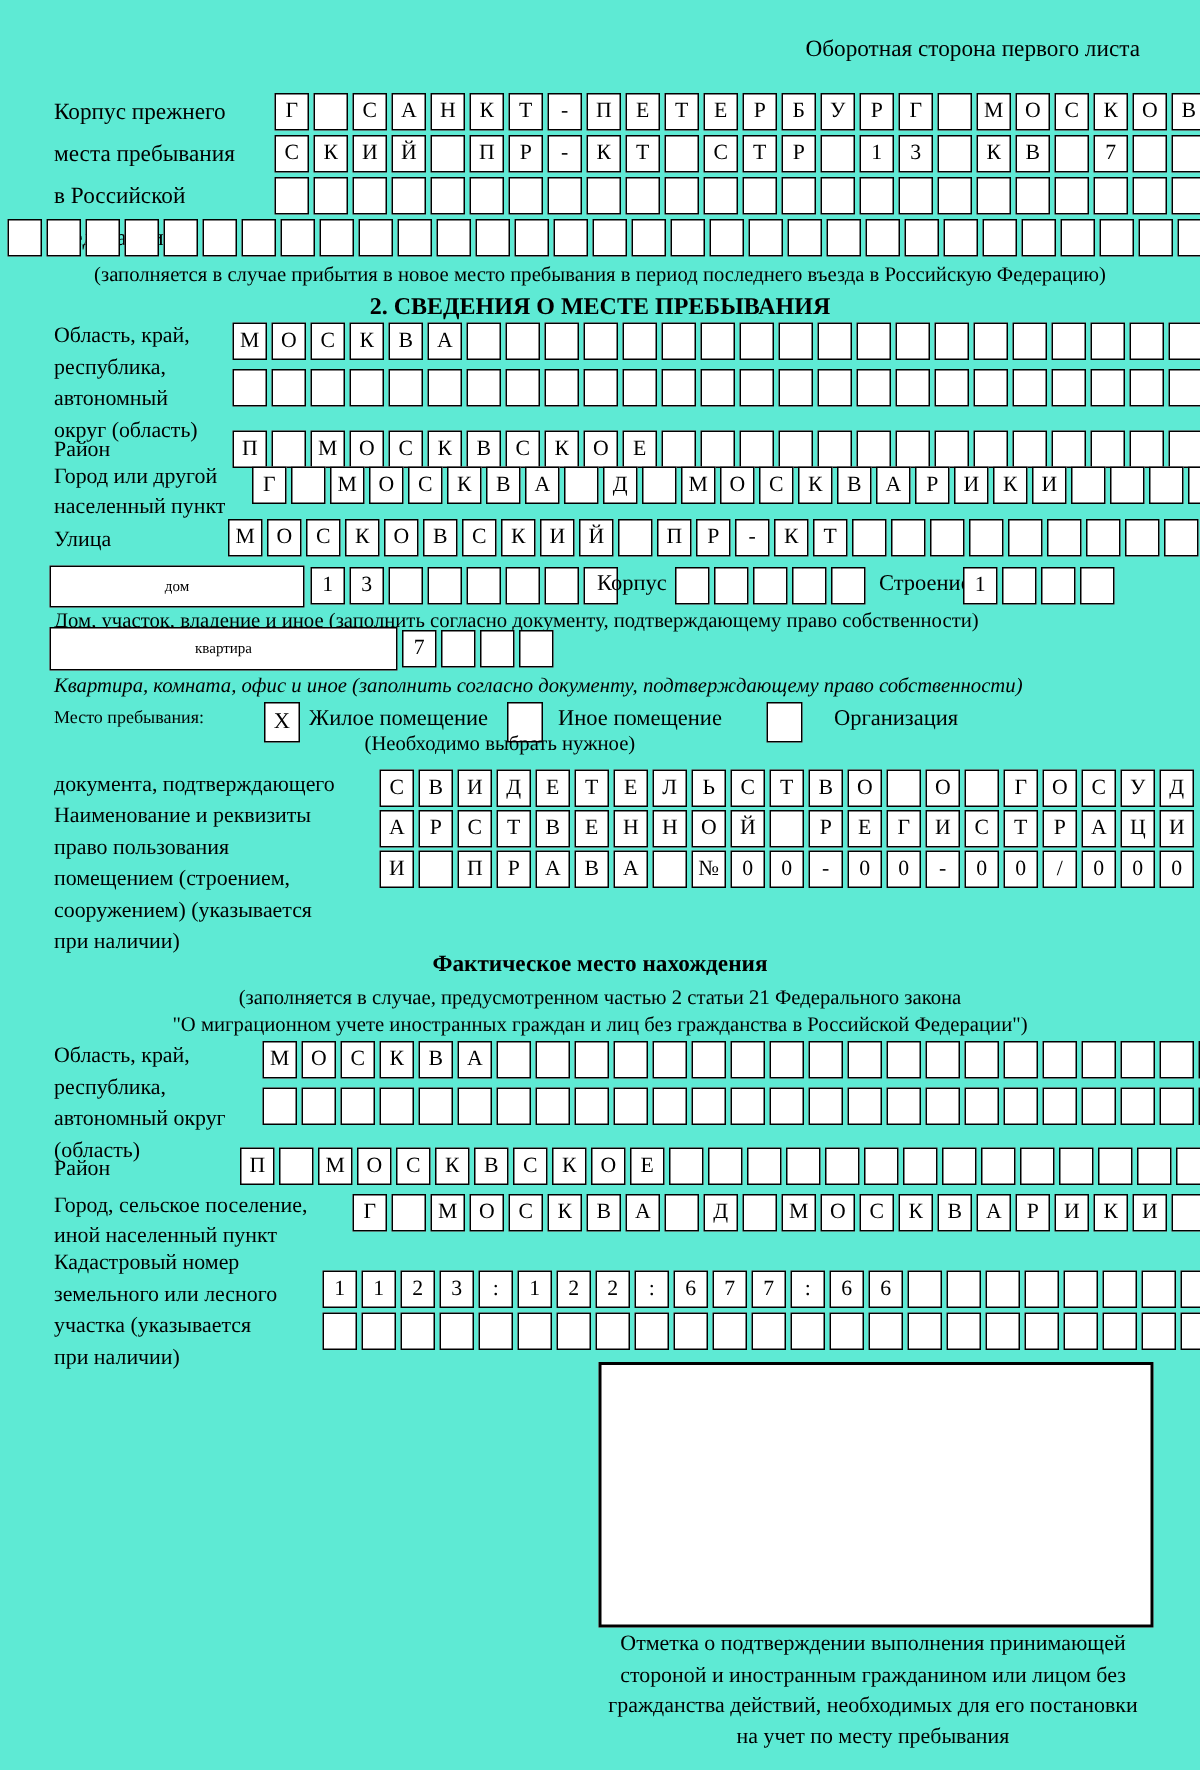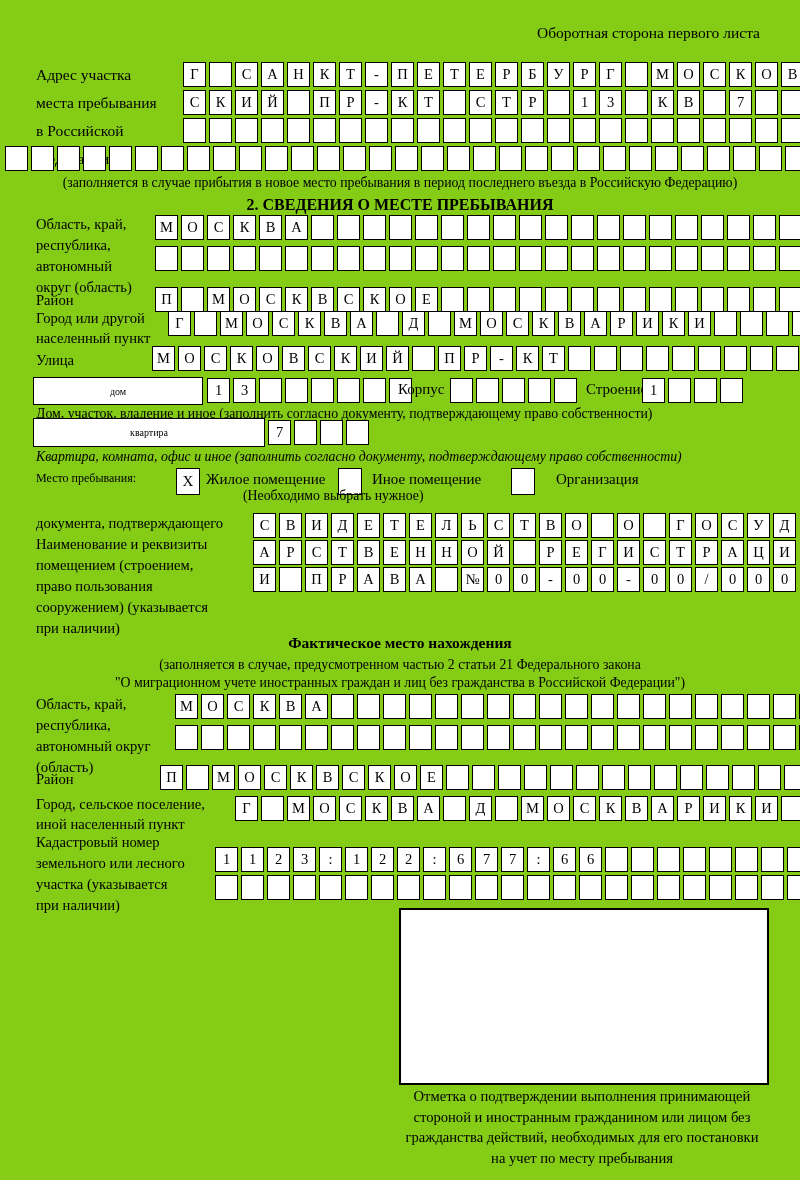--- a/index.html
+++ b/index.html
@@ -1,16 +1,16 @@
 <!DOCTYPE html>
 <html><head>
 <meta charset="utf-8">
 <style>
   html,body{margin:0;padding:0;background:#fff;}
-  .page{position:relative;width:800px;height:1180px;background:#84cc16;color:#000;
+  .page{position:relative;width:800px;height:1180px;background:#5eead4;color:#000;
         font-family:"Liberation Serif","DejaVu Serif",serif;overflow:hidden;}
   .t{position:absolute;white-space:nowrap;}
   .lbl{position:absolute;font-size:14.6px;line-height:21px;}
   .lbl span{display:block;}
   .cellrow{position:absolute;display:flex;gap:3px;}
   .cell{width:21px;height:23px;border:1.7px solid #000;display:inline-flex;
         align-items:center;justify-content:center;font-size:14.5px;line-height:1;
         font-family:"Liberation Serif","DejaVu Serif",serif;background:#fff;}
   .wbox{position:absolute;border:1.8px solid #000;display:flex;align-items:center;
         justify-content:center;font-size:10px;background:#fff;}
@@ -60,21 +60,21 @@
   #markCap span{display:block;}
 </style>
 </head>
 <body>
 
 <div class="page">
 
   <div class="t" id="hdr-note">Оборотная сторона первого листа</div>
 
   <div class="lbl" id="lblA">
-    <span>Адрес участка</span>
+    <span>Корпус прежнего</span>
     <span>места пребывания</span>
     <span>в Российской</span>
     <span>Федерации</span>
   </div>
   <div class="cellrow" id="rowA1">
       <span class="cell">Г</span>
       <span class="cell"></span>
       <span class="cell">С</span>
       <span class="cell">А</span>
       <span class="cell">Н</span>
@@ -380,22 +380,22 @@
   <div class="t" id="optJil">Жилое помещение</div>
   <div class="cb" id="cb2"></div>
   <div class="t" id="optIn">Иное помещение</div>
   <div class="cb" id="cb3"></div>
   <div class="t" id="optOrg">Организация</div>
   <div class="cap" id="noteStay">(Необходимо выбрать нужное)</div>
 
   <div class="lbl" id="lblDoc">
     <span>документа, подтверждающего</span>
     <span>Наименование и реквизиты</span>
+    <span>право пользования</span>
     <span>помещением (строением,</span>
-    <span>право пользования</span>
     <span>сооружением) (указывается</span>
     <span>при наличии)</span>
   </div>
   <div class="cellrow" id="rowD1">
       <span class="cell">С</span>
       <span class="cell">В</span>
       <span class="cell">И</span>
       <span class="cell">Д</span>
       <span class="cell">Е</span>
       <span class="cell">Т</span>

